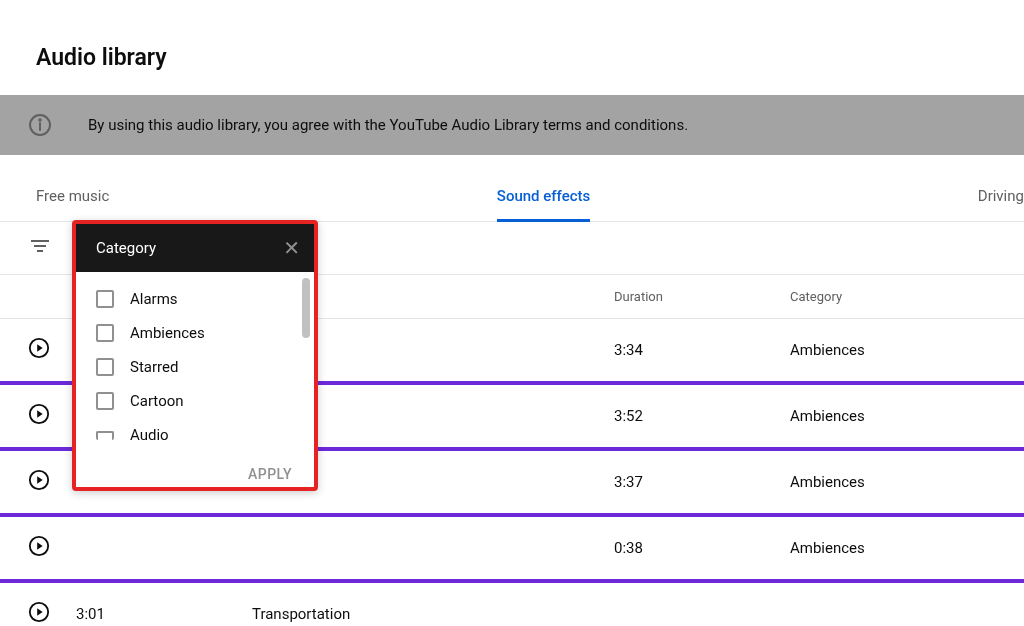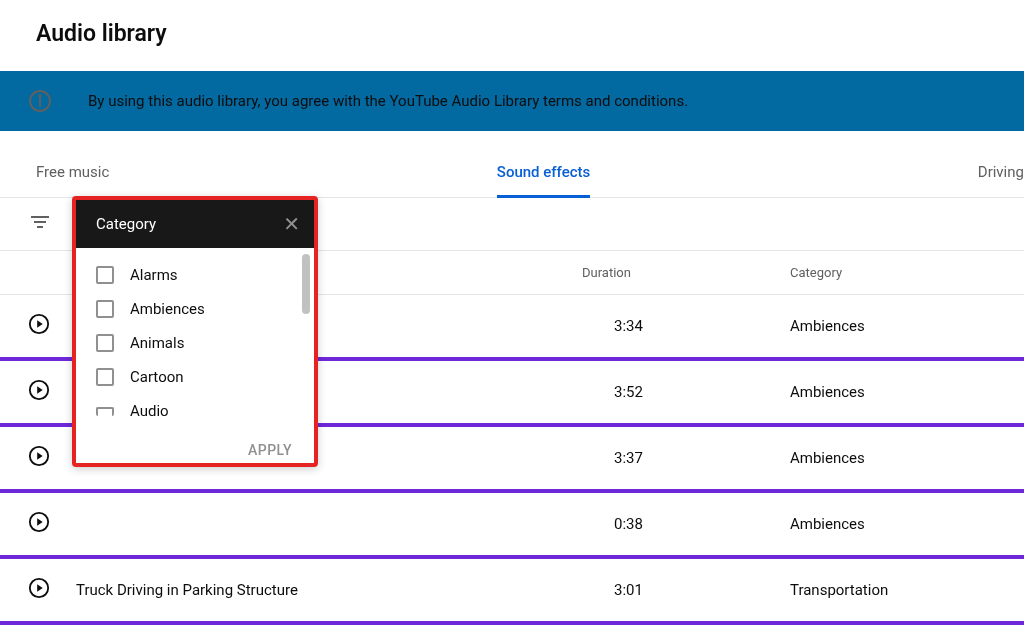--- a/index.html
+++ b/index.html
@@ -11,24 +11,24 @@
     body {
       background: #fff;
       width: 1024px;
       height: 626px;
       overflow: hidden;
     }
     .page-title {
       font-size: 23px;
       font-weight: 600;
       color: #0d0d0d;
-      padding: 20px 0 24px 36px;
+      padding: 44px 0 24px 36px;
     }
     .notice-bar {
-      background: #0369a1;
+      background: #a3a3a3;
       display: flex;
       align-items: center;
       padding: 18px 24px 18px 28px;
       gap: 36px;
     }
     .info-icon {
       width: 24px;
       height: 24px;
       flex-shrink: 0;
     }
@@ -65,21 +65,20 @@
     }
     .filter-icon {
       width: 24px;
       height: 24px;
       cursor: pointer;
     }
     .header-row {
       display: flex;
       padding: 14px 0;
       border-bottom: 1px solid #e5e5e5;
-      gap: 32px;
     }
     .col-play { width: 76px; }
     .col-title { flex: 1; }
     .col-duration { width: 176px; }
     .col-category { width: 234px; }
     .header-cell {
       font-size: 13px;
       color: #606060;
     }
     .data-row {
@@ -255,42 +254,41 @@
     <div class="col-category">Ambiences</div>
   </div>
 
   <div class="data-row">
     <div class="col-play">
       <svg class="play-btn" viewBox="0 0 24 24" fill="none" stroke="#0d0d0d" stroke-width="2">
         <circle cx="12" cy="12" r="10"></circle>
           <path d="M10 8l6 4-6 4V8z" fill="#0d0d0d" stroke="none"></path>
       </svg>
     </div>
-    <div class="col-title">Truck Driving in Parking Structure</div>
     <div class="col-duration">3:01</div>
     <div class="col-category">Transportation</div>
   </div>
 
   <div class="filter-popup">
     <div class="popup-header">
       <span>Category</span>
       <span class="close-x">✕</span>
     </div>
     <div class="popup-body">
       <div class="checkbox-row">
         <div class="checkbox"></div>
         <span class="checkbox-label">Alarms</span>
       </div>
       <div class="checkbox-row">
         <div class="checkbox"></div>
         <span class="checkbox-label">Ambiences</span>
       </div>
       <div class="checkbox-row">
         <div class="checkbox"></div>
-        <span class="checkbox-label">Animals</span>
+        <span class="checkbox-label">Starred</span>
       </div>
       <div class="checkbox-row">
         <div class="checkbox"></div>
         <span class="checkbox-label">Cartoon</span>
       </div>
       <div class="checkbox-row">
         <div class="checkbox" style="border-bottom:none;height:9px;"></div>
         <span class="checkbox-label">Audio</span>
       </div>
       <div class="scrollbar-track"></div>

